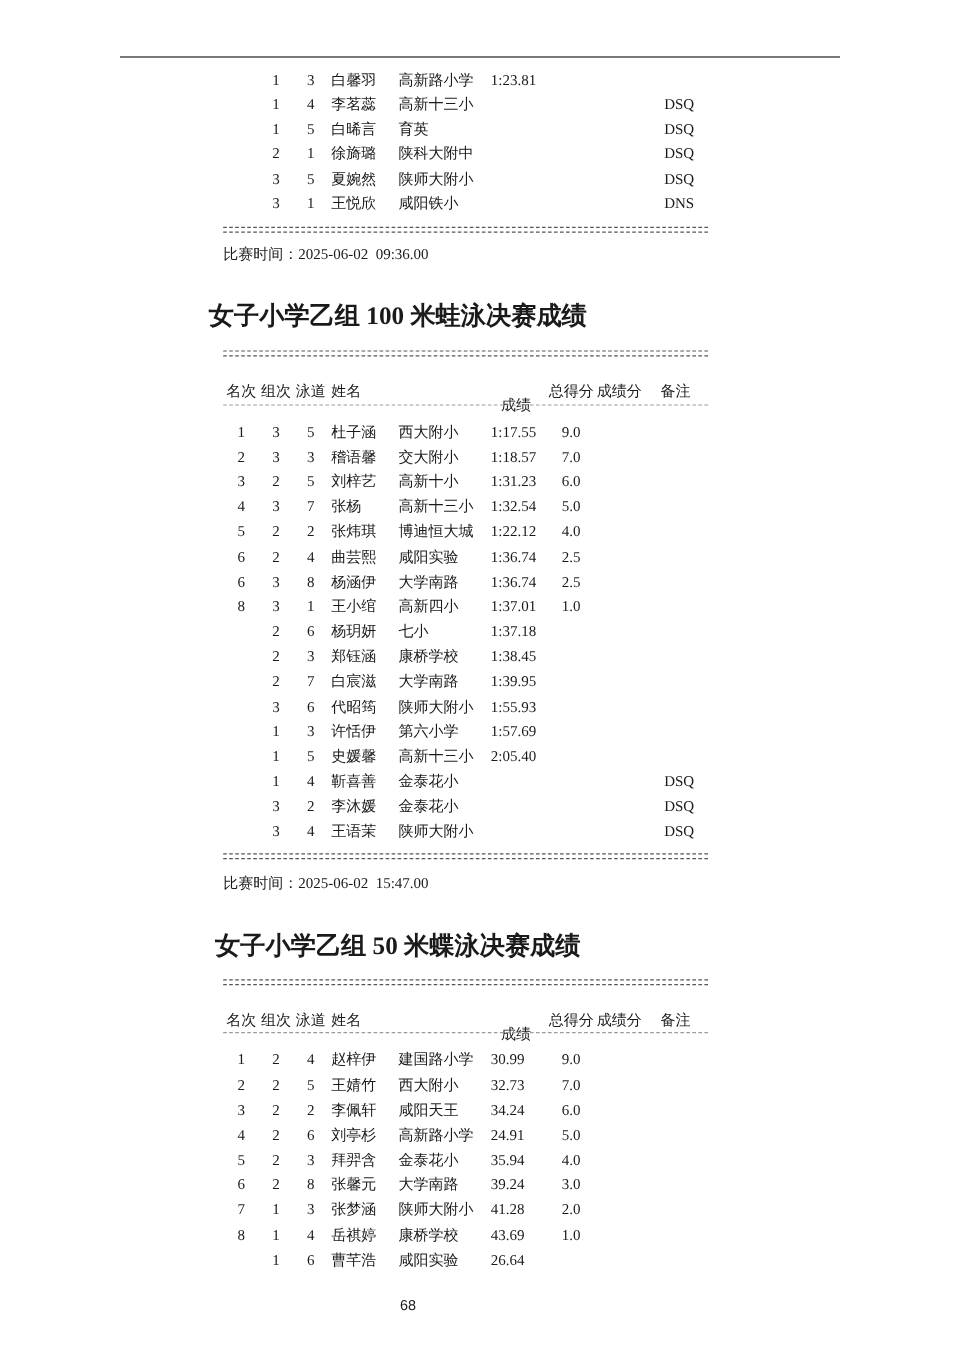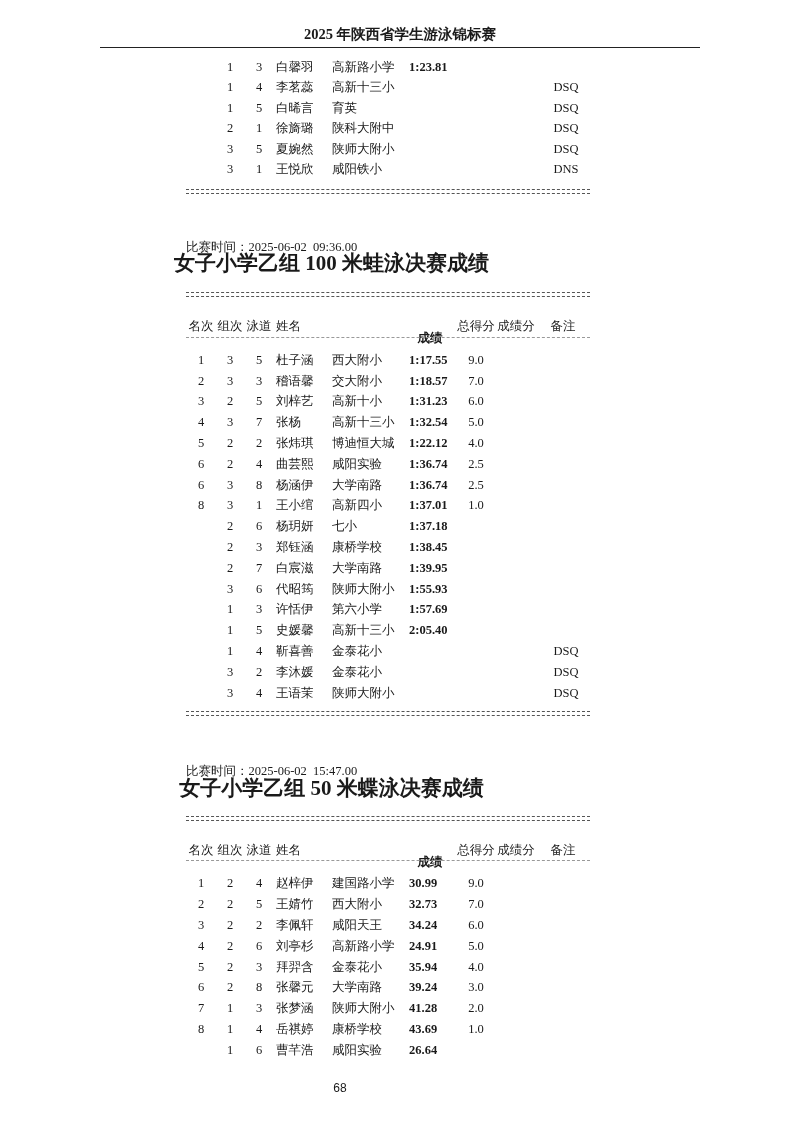--- a/index.html
+++ b/index.html
@@ -22,21 +22,21 @@
   .dline{
     position:absolute;left:186px;width:404px;height:3px;
     border-top:1px dashed #555;border-bottom:1px dashed #555;
   }
   .sep{
     position:absolute;left:186px;width:404px;height:0;
     border-top:1px dashed #999;
   }
   .match-time{
     position:absolute;left:186px;
-    font-size:12.5px;line-height:17px;white-space:pre;margin-top:35px;
+    font-size:12.5px;line-height:17px;white-space:pre;
   }
   .event-title{
     position:absolute;left:0;width:663px;text-align:center;
     font-size:21px;font-weight:bold;line-height:30px;white-space:pre;
   }
   .tbl{
     position:absolute;left:186px;width:404px;
   }
   .trow{
     display:grid;
@@ -44,37 +44,36 @@
     align-items:center;
     font-size:12.5px;
     height:20.5px;
     white-space:nowrap;
   }
   .rows-100m .trow{height:20.8px;}
   .rows-50m .trow{height:20.9px;}
   .tcell{overflow:visible;}
   .c-rank,.c-heat,.c-lane{text-align:center;}
   .c-name,.c-school{text-align:left;padding-left:2px;}
-  .c-result{text-align:left;padding-left:5px;font-weight:bold;}
+  .c-result{text-align:left;padding-left:5px;}
   .c-total_score,.c-result_score{text-align:center;}
   .c-remark{text-align:center;padding-left:6px;}
   .thead .c-result{text-align:center;padding-left:0;margin-top:24px;}
   .thead .c-remark{padding-left:0;}
   .page-number{
     position:absolute;top:1081px;left:0;width:680px;
     text-align:center;font-size:12px;
     font-family:"Liberation Sans","DejaVu Sans",sans-serif;
   }
 </style>
 </head>
 <body>
 
 <div class="page">
 
-  <div class="doc-header">2025 年陕西省学生游泳锦标赛</div>
   <div class="doc-header-rule"></div>
 
   <div class="tbl rows-tail" style="top:57px;">
       <div class="trow">
         <div class="tcell c-rank"></div>
         <div class="tcell c-heat">1</div>
         <div class="tcell c-lane">3</div>
         <div class="tcell c-name">白馨羽</div>
         <div class="tcell c-school">高新路小学</div>
         <div class="tcell c-result">1:23.81</div>

